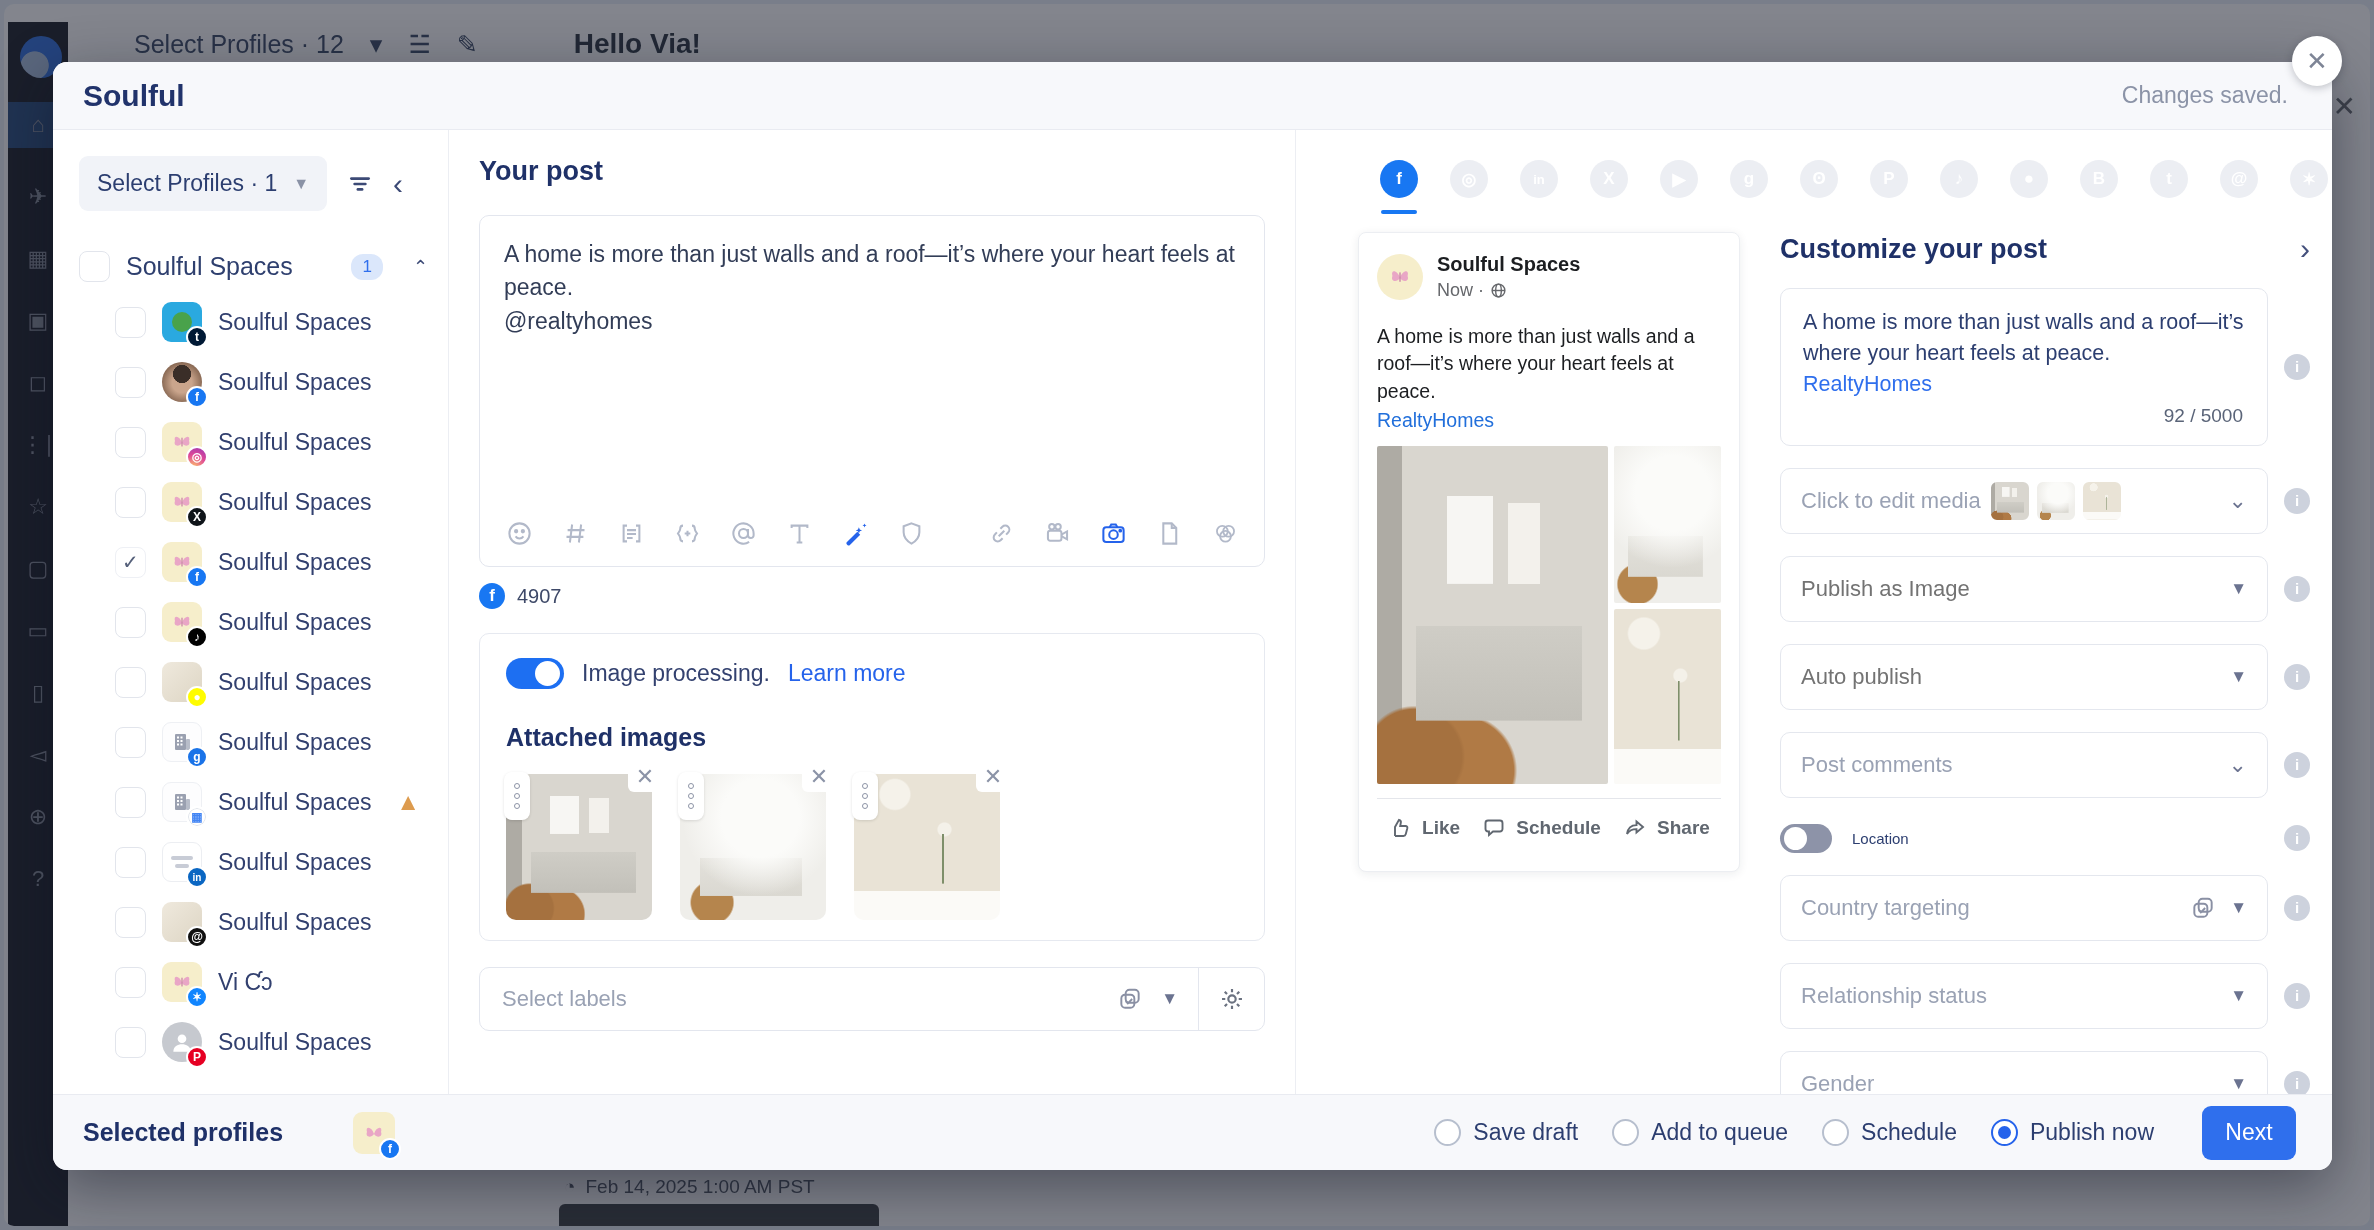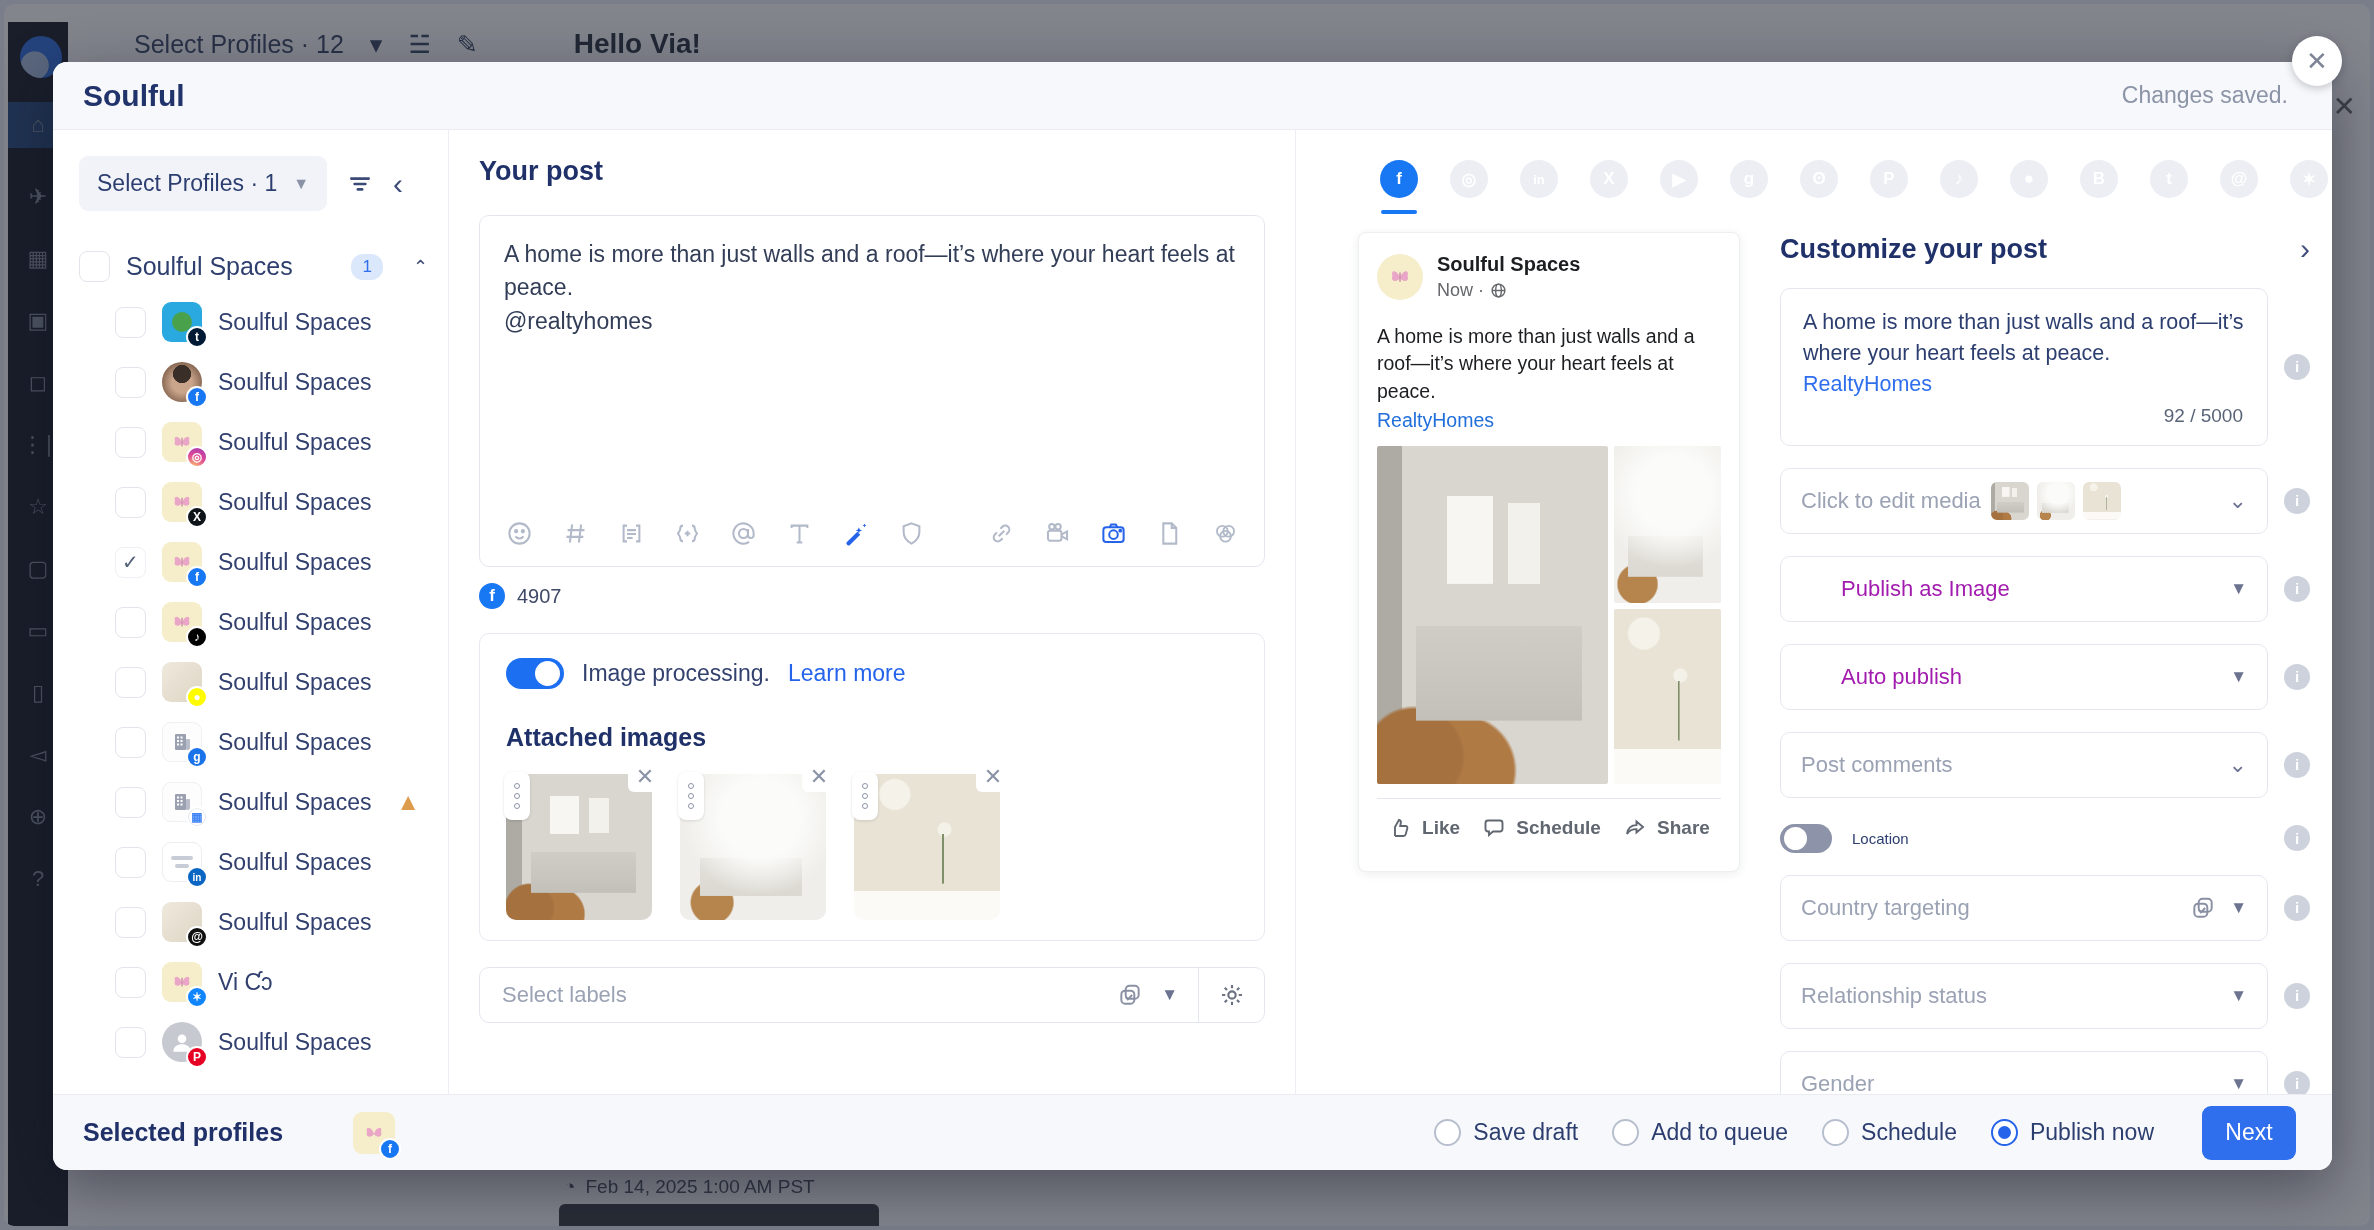--- a/index.html
+++ b/index.html
@@ -90,21 +90,21 @@
   .link-text { color:#2563eb; font-size:23px; cursor:pointer; }
   .attach-heading { margin-top:34px; color:#1f3168; font-size:25px; font-weight:bold; }
   .thumbs { display:flex; gap:28px; margin-top:22px; }
   .thumb { position:relative; width:146px; height:146px; border-radius:10px; }
   .thumb .photo { width:100%; height:100%; border-radius:10px; }
   .drag-pill { position:absolute; left:-2px; top:-2px; width:26px; height:48px; background:#fff; border-radius:8px;
                display:flex; flex-direction:column; gap:4px; align-items:center; justify-content:center; box-shadow:0 1px 3px rgba(0,0,0,.12); }
   .drag-pill i { width:6px; height:6px; border-radius:50%; border:1.5px solid #8d94a6; display:block; }
   .thumb-x { position:absolute; right:-10px; top:-12px; width:34px; height:30px; background:#fff; border:none; border-radius:6px;
              color:#8b93a7; font-size:22px; cursor:pointer; }
-  .labels-bar { margin-top:26px; border:1px solid #e3e6ee; border-radius:10px; height:56px; display:flex; align-items:center; overflow:hidden; }
+  .labels-bar { margin-top:26px; border:1px solid #e3e6ee; border-radius:10px; height:64px; display:flex; align-items:center; overflow:hidden; }
   .labels-ph { padding-left:22px; color:#9aa2b4; font-size:22px; flex:1; }
   .labels-ics { display:flex; align-items:center; gap:18px; padding-right:20px; color:#8a90a4; }
   .labels-gear { width:66px; align-self:stretch; border-left:1px solid #e3e6ee; display:flex; align-items:center; justify-content:center; color:#6b7280; background:none; cursor:pointer; border-top:none; border-bottom:none; border-right:none;}
 
   
   .right { flex:1; border-left:1px solid #eceef3; padding:30px 22px 0 0; overflow:hidden; }
   .net-tabs { display:flex; gap:32px; margin-left:84px; }
   .net-tab { width:38px; display:flex; flex-direction:column; align-items:center; gap:12px; cursor:pointer; background:none; border:none; }
   .net-circle { width:38px; height:38px; border-radius:50%; background:#eceef3; color:#fff; font-size:17px; font-weight:bold;
                 display:flex; align-items:center; justify-content:center; }
@@ -137,21 +137,21 @@
   .cz-row { display:flex; align-items:center; margin-top:22px; }
   .cz-box { flex:1; border:1px solid #e4e7ee; border-radius:10px; background:#fff; }
   .info-ic { width:26px; height:26px; border-radius:50%; background:#cdd2dd; color:#fff; font-size:15px; font-weight:bold; font-style:normal;
              display:flex; align-items:center; justify-content:center; margin-left:16px; flex:0 0 26px; }
   .cz-textbox { padding:18px 22px 12px; }
   .cz-text { color:#2c3e70; font-size:21.5px; line-height:1.45; cursor:text; }
   .cz-text .inline-link { color:#2f6fed; }
   .cz-counter { text-align:right; color:#5a6478; font-size:19px; padding:4px 2px 6px; }
   .cz-field { height:66px; display:flex; align-items:center; padding:0 20px; gap:14px; cursor:pointer; }
   .cz-field .lbl { font-size:22px; flex:1; }
-  .lbl.value { color:#a21caf;margin-left:40px; } .lbl.ph { color:#9aa2b4; }
+  .lbl.value { color:#737373; } .lbl.ph { color:#9aa2b4; }
   .caret-filled { color:#6b7390; font-size:17px; }
   .caret-thin { color:#6b7390; font-size:22px; }
   .mini-thumbs { display:flex; gap:4px; margin-left:-6px; margin-right:auto; }
   .mini-thumbs .photo { width:42px; height:42px; border-radius:8px; border:2px solid #fff; }
   .cz-toggle-row { display:flex; align-items:center; gap:20px; margin-top:26px; margin-bottom:4px; }
   .cz-toggle-row .toggle-label { font-size:15px; color:#2c3e70; }
   .ms-ic { color:#8a90a4; }
 
   
   .f-left { display:flex; align-items:center; gap:70px; }

